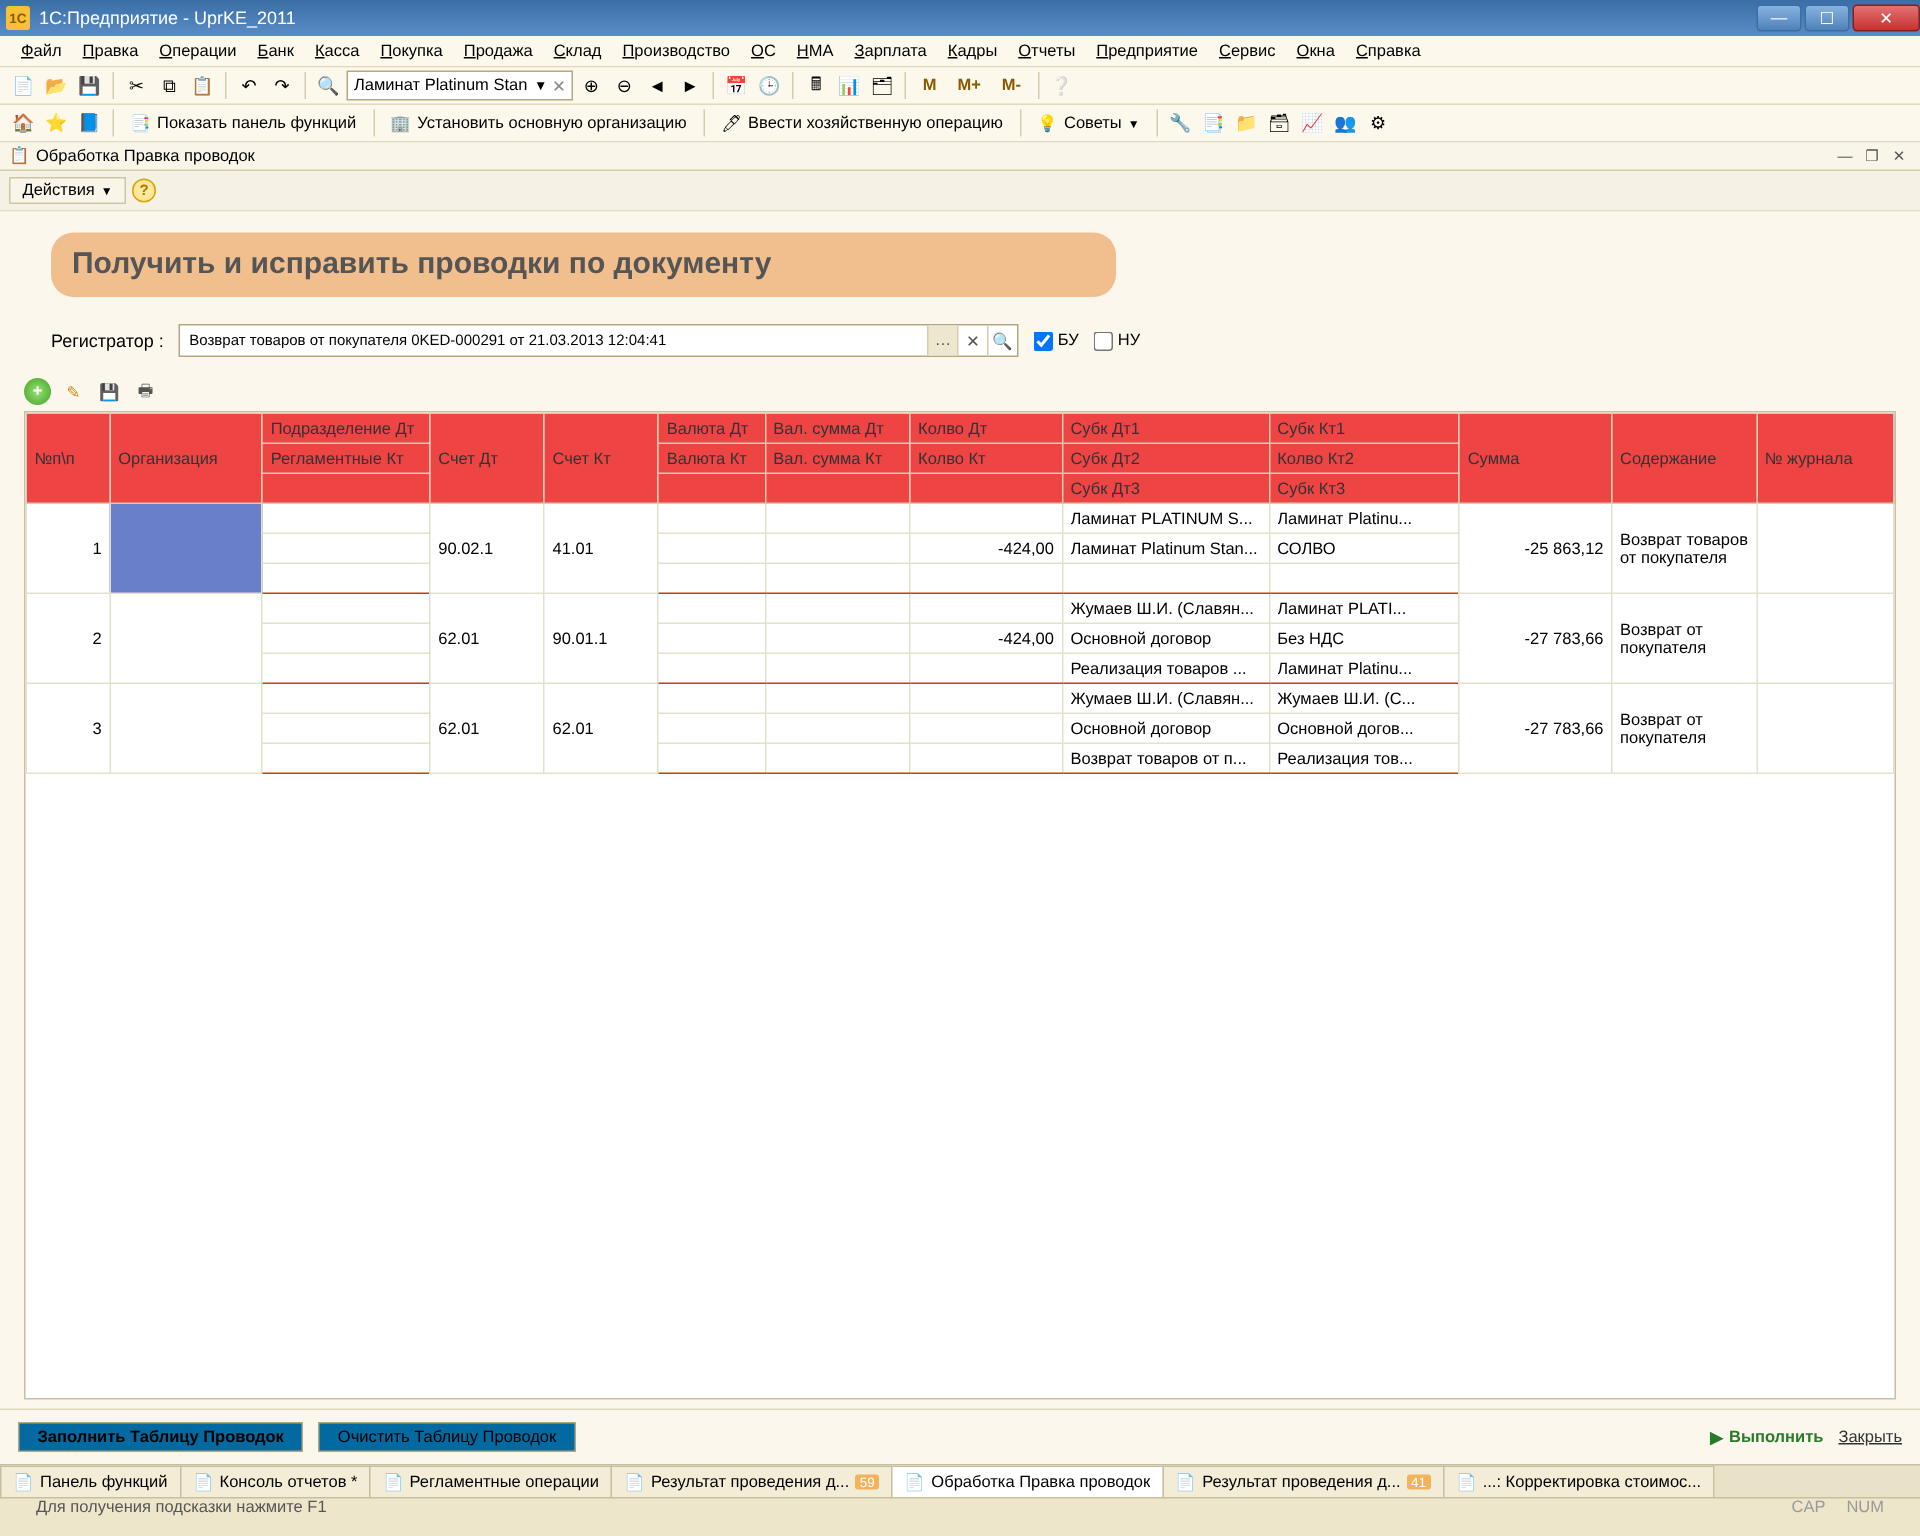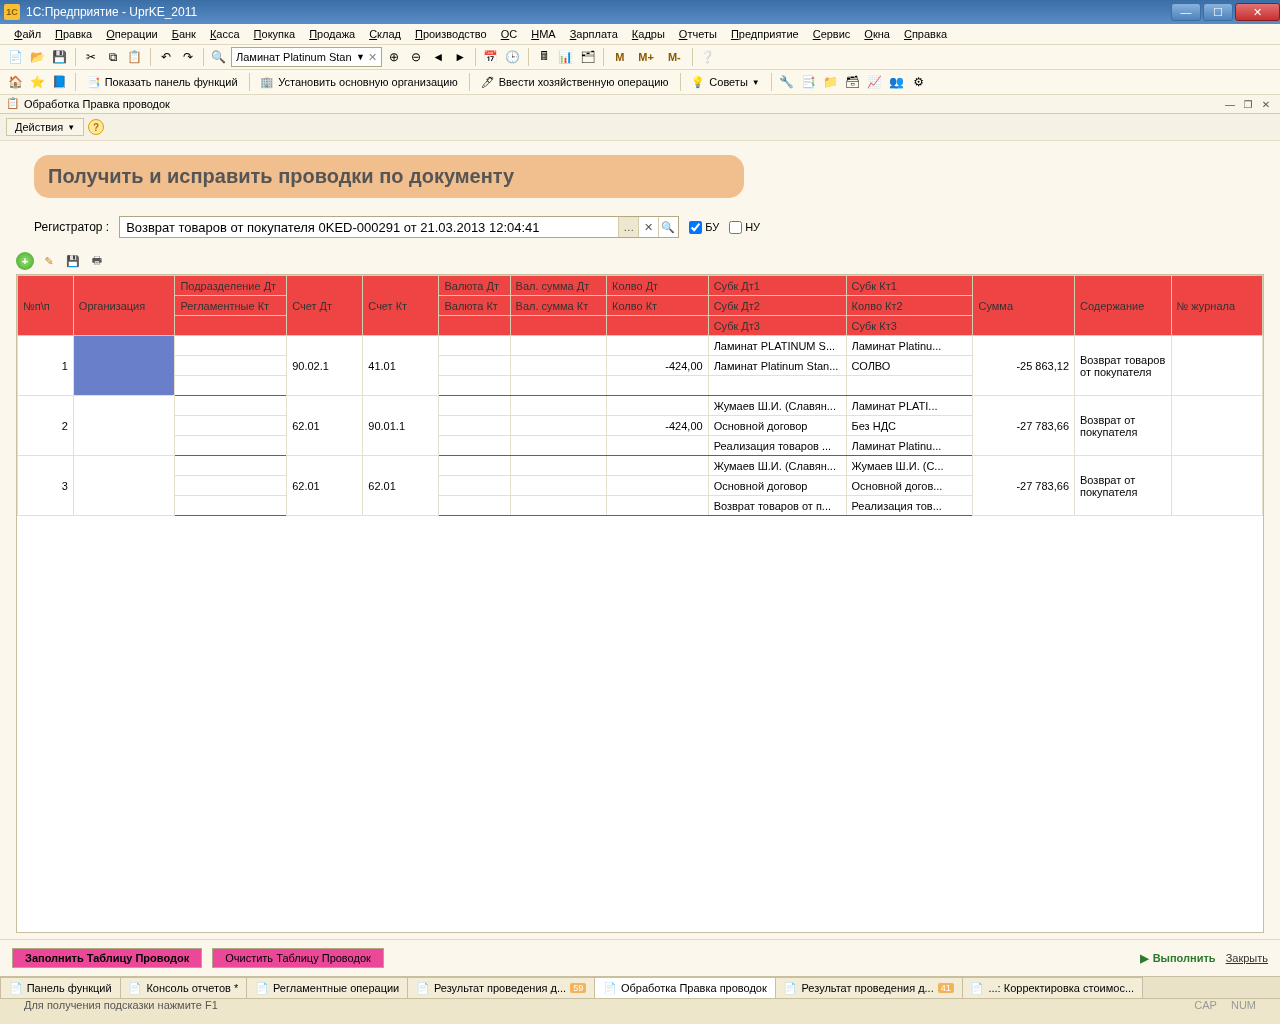--- a/index.html
+++ b/index.html
@@ -36,21 +36,21 @@
 .actions-row { background:#f5f1e4; padding:4px 6px; display:flex; align-items:center; gap:4px; border-bottom:1px solid #e2dcc4; }
 .btn-drop { border:1px solid #cfc6a4; background:#f9f5e9; padding:2px 8px; display:flex; align-items:center; gap:4px; }
 .help-circle { width:16px; height:16px; border-radius:50%; border:1px solid #d9a400; background:#ffe89b; display:flex; align-items:center; justify-content:center; color:#a37b00; font-weight:bold; font-size:10px;}
 
 
 .content { padding:10px 8px 6px 8px; background:#fbf7ec; height:calc(100% - 24px - 24px - 26px - 26px - 22px - 24px - 22px - 22px - 36px); overflow:hidden; display:flex; flex-direction:column;}
 .title-banner { background:#f1be8e; padding:10px 14px; font-size:20px; font-weight:bold; color:#555; margin:4px 0 14px 26px; width:710px;border-radius:15px; }
 .reg-row { display:flex; align-items:center; gap:10px; margin:4px 0 14px 26px; }
 .reg-row label { font-size:12px; }
 .reg-input { border:1px solid #b0a880; background:#fff; height:22px; flex:0 0 560px; display:flex; align-items:center; }
-.reg-input input { border:none; outline:none; padding:0 6px; flex:1; font-size:13px; }
+.reg-input input { border:none; outline:none; padding:0 6px; flex:1; font-size:10px; }
 .reg-input .ibtn { width:20px; height:20px; border-left:1px solid #d6ccab; display:flex; align-items:center; justify-content:center; font-size:11px; color:#555;}
 .reg-input .ibtn.sel{ background:#eee7cf;}
 .chk { display:flex; align-items:flex-start; gap:3px; }
 .chk input { width:13px; height:13px; }
 
 .mini-tb { display:flex; gap:6px; margin-left:8px; margin-bottom:4px; }
 .mini-tb .mb { width:18px; height:18px; display:flex; align-items:center; justify-content:center; border-radius:2px; }
 .mb.add { background:radial-gradient(#9ae07a,#3ca31f); color:#fff; border-radius:50%; font-weight:bold;}
 .mb.edit { color:#cd8a14; }
 .mb.save { color:#3a6dbb; }
@@ -62,21 +62,21 @@
 table.grid th { background:#ef4444; border:1px solid #d6ceb0; padding:3px 5px; text-align:left; font-weight:normal; font-size:11px; color:#333; height:20px;}
 table.grid td { border:1px solid #e5e0cb; padding:2px 5px; height:20px; vertical-align:middle; }
 table.grid td.num { text-align:right; }
 .cell-sel { background:#6a7fc9; }
 .grid tbody tr.sub td { border-top:none; }
 .grid .row-group td { border-bottom:1px solid #c2410c;}
 .ellipsis { white-space:nowrap; overflow:hidden; text-overflow:ellipsis; max-width:100%; display:block; }
 
 
 .footer-btns { display:flex; justify-content:flex-end; gap:10px; padding:8px 12px; background:#fbf7ec; align-items:center; border-top:1px solid #e0d8c0;}
-.btn { border:1px solid #b0a880; background:#ec4899; padding:3px 12px; font-size:11px; cursor:default;}
+.btn { border:1px solid #b0a880; background:#0369a1; padding:3px 12px; font-size:11px; cursor:default;}
 .btn.bold { font-weight:bold; }
 .link-run { color:#2a7a2a; display:flex; align-items:center; gap:4px; font-weight:bold;}
 .link-close { color:#333; text-decoration:underline;}
 
 
 .win-tabs { background:#e9e2c8; border-top:1px solid #c7bfa0; height:22px; display:flex; align-items:stretch; }
 .wtab { border:1px solid #c7bfa0; border-bottom:none; background:#f3edd8; padding:2px 8px; display:flex; align-items:center; gap:4px; margin-right:-1px; font-size:11px; min-width:0; overflow:hidden; white-space:nowrap; text-overflow:ellipsis; max-width:190px;}
 .wtab.active { background:#fff; }
 .wtab .badge { background:#f3b35c; color:#fff; font-size:9px; padding:0 3px; border-radius:2px; }
 

